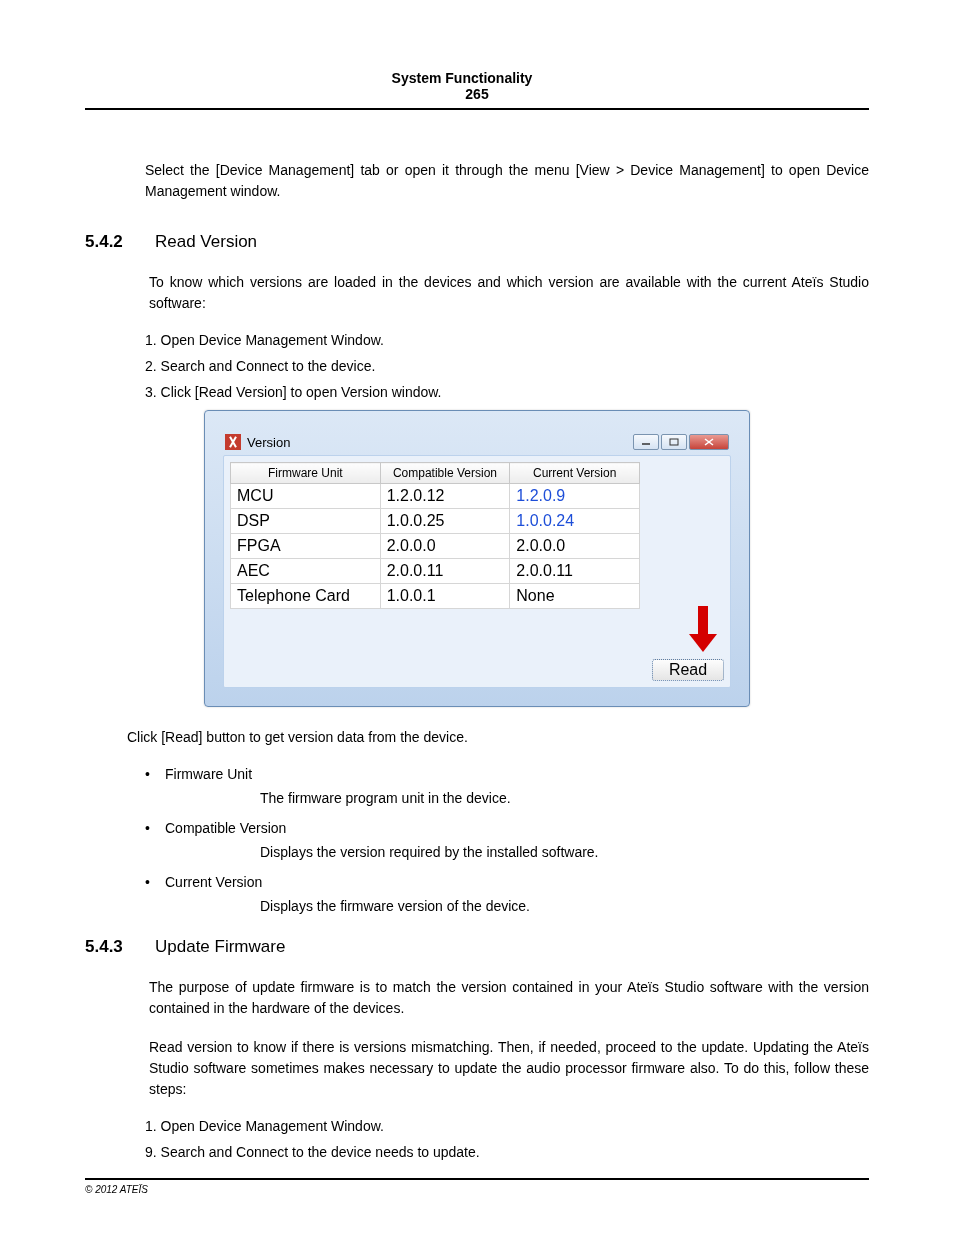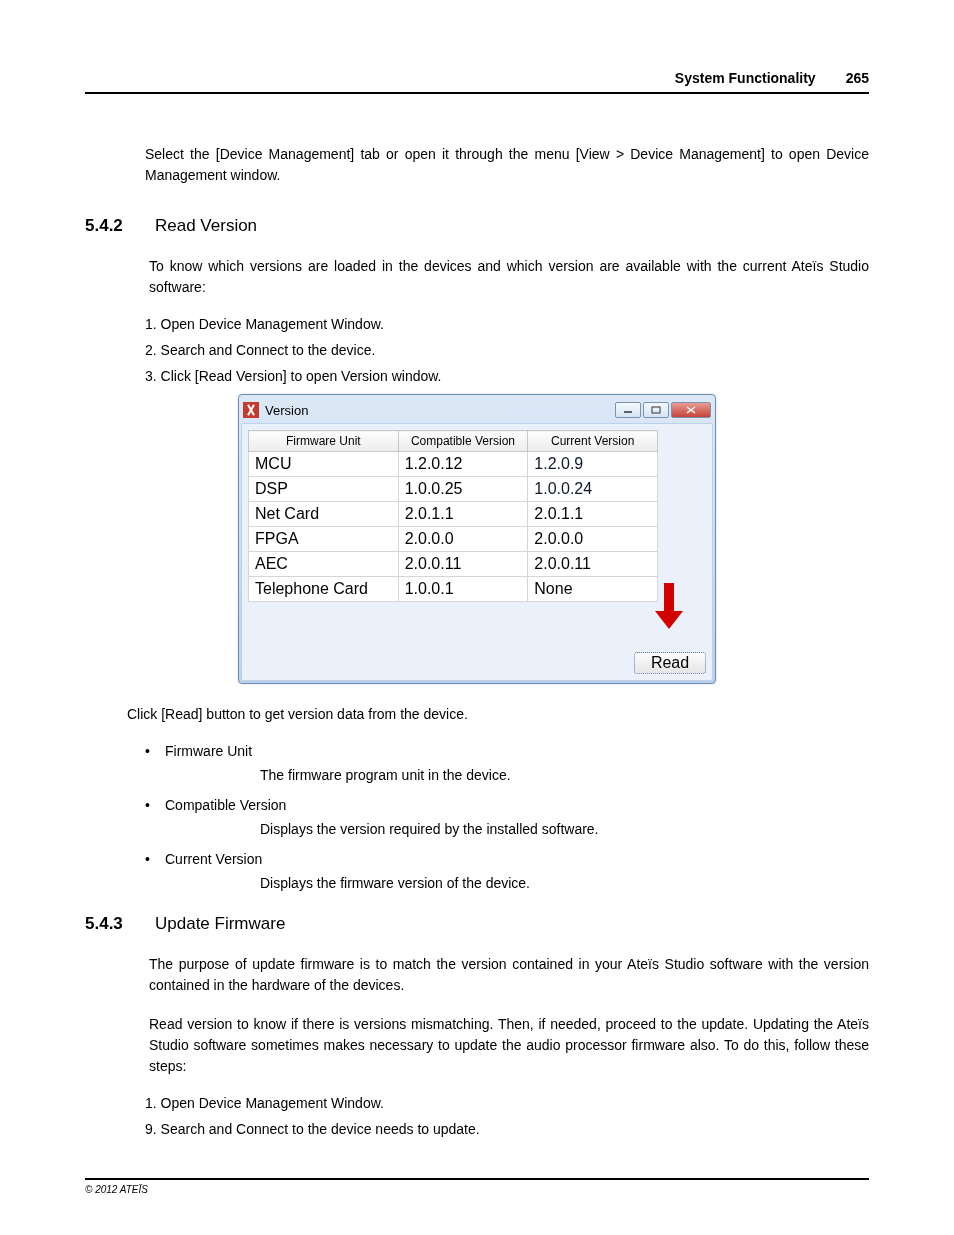--- a/index.html
+++ b/index.html
@@ -13,20 +13,21 @@
     position: relative;
     padding: 70px 85px 40px 85px;
   }
   .page-header {
     display: flex;
     justify-content: flex-end;
     align-items: center;
     border-bottom: 2px solid #000;
     padding-bottom: 6px;
     margin-bottom: 50px;
+    flex-direction: column;
   }
   .page-header .title {
     font-weight: bold;
     margin-right: 30px;
   }
   .page-header .pagenum {
     font-weight: bold;
   }
   .intro-block { margin-left: 60px; margin-bottom: 30px; }
   .intro-line1 { margin-left: 120px; margin-bottom: 25px; }
@@ -38,27 +39,27 @@
   .step-list { margin-left: 60px; }
   .step-list .step { margin-bottom: 10px; }
   .bullet-list { margin-left: 60px; }
   .bullet-item { display: flex; margin-bottom: 8px; }
   .bullet-dot { width: 20px; }
   .bullet-text { flex: 1; }
   .bullet-desc { margin-left: 115px; margin-bottom: 14px; }
 
   
   .version-window {
-    width: 478px;
+    width: 546px;
     background: linear-gradient(#dce8f6, #bcd2ec);
     border: 1px solid #6a8db5;
     border-radius: 4px;
     margin: 10px auto 20px auto;
     box-shadow: 0 0 2px rgba(0,0,0,0.2);
-    padding: 2px;
+    padding: 18px;
     position: relative;
   }
   .vw-titlebar {
     display: flex;
     align-items: center;
     height: 26px;
     padding: 0 2px;
   }
   .vw-icon {
     width: 16px; height: 16px;
@@ -107,21 +108,21 @@
     font-weight: normal;
     padding: 3px 6px;
     text-align: center;
     font-size: 12px;
   }
   .vw-table td {
     border: 1px solid #d6d6d6;
     padding: 3px 6px;
     font-size: 16px;
   }
-  .vw-table td.mismatch { color: #0f172a; }
+  .vw-table td.mismatch { color: #1d4ed8; }
   .vw-footer {
     display: flex;
     justify-content: flex-end;
     padding-top: 50px;
   }
   .vw-read-btn {
     width: 72px; height: 22px;
     background: linear-gradient(#fdfdfd, #e5e5e5);
     border: 1px dotted #5b7ea8;
     border-radius: 3px;
@@ -221,25 +222,20 @@
             <td>MCU</td>
             <td>1.2.0.12</td>
             <td class="mismatch">1.2.0.9</td>
           </tr>
           <tr>
             <td>DSP</td>
             <td>1.0.0.25</td>
             <td class="mismatch">1.0.0.24</td>
           </tr>
           <tr>
-            <td>Net Card</td>
-            <td>2.0.1.1</td>
-            <td>2.0.1.1</td>
-          </tr>
-          <tr>
             <td>FPGA</td>
             <td>2.0.0.0</td>
             <td>2.0.0.0</td>
           </tr>
           <tr>
             <td>AEC</td>
             <td>2.0.0.11</td>
             <td>2.0.0.11</td>
           </tr>
           <tr>

